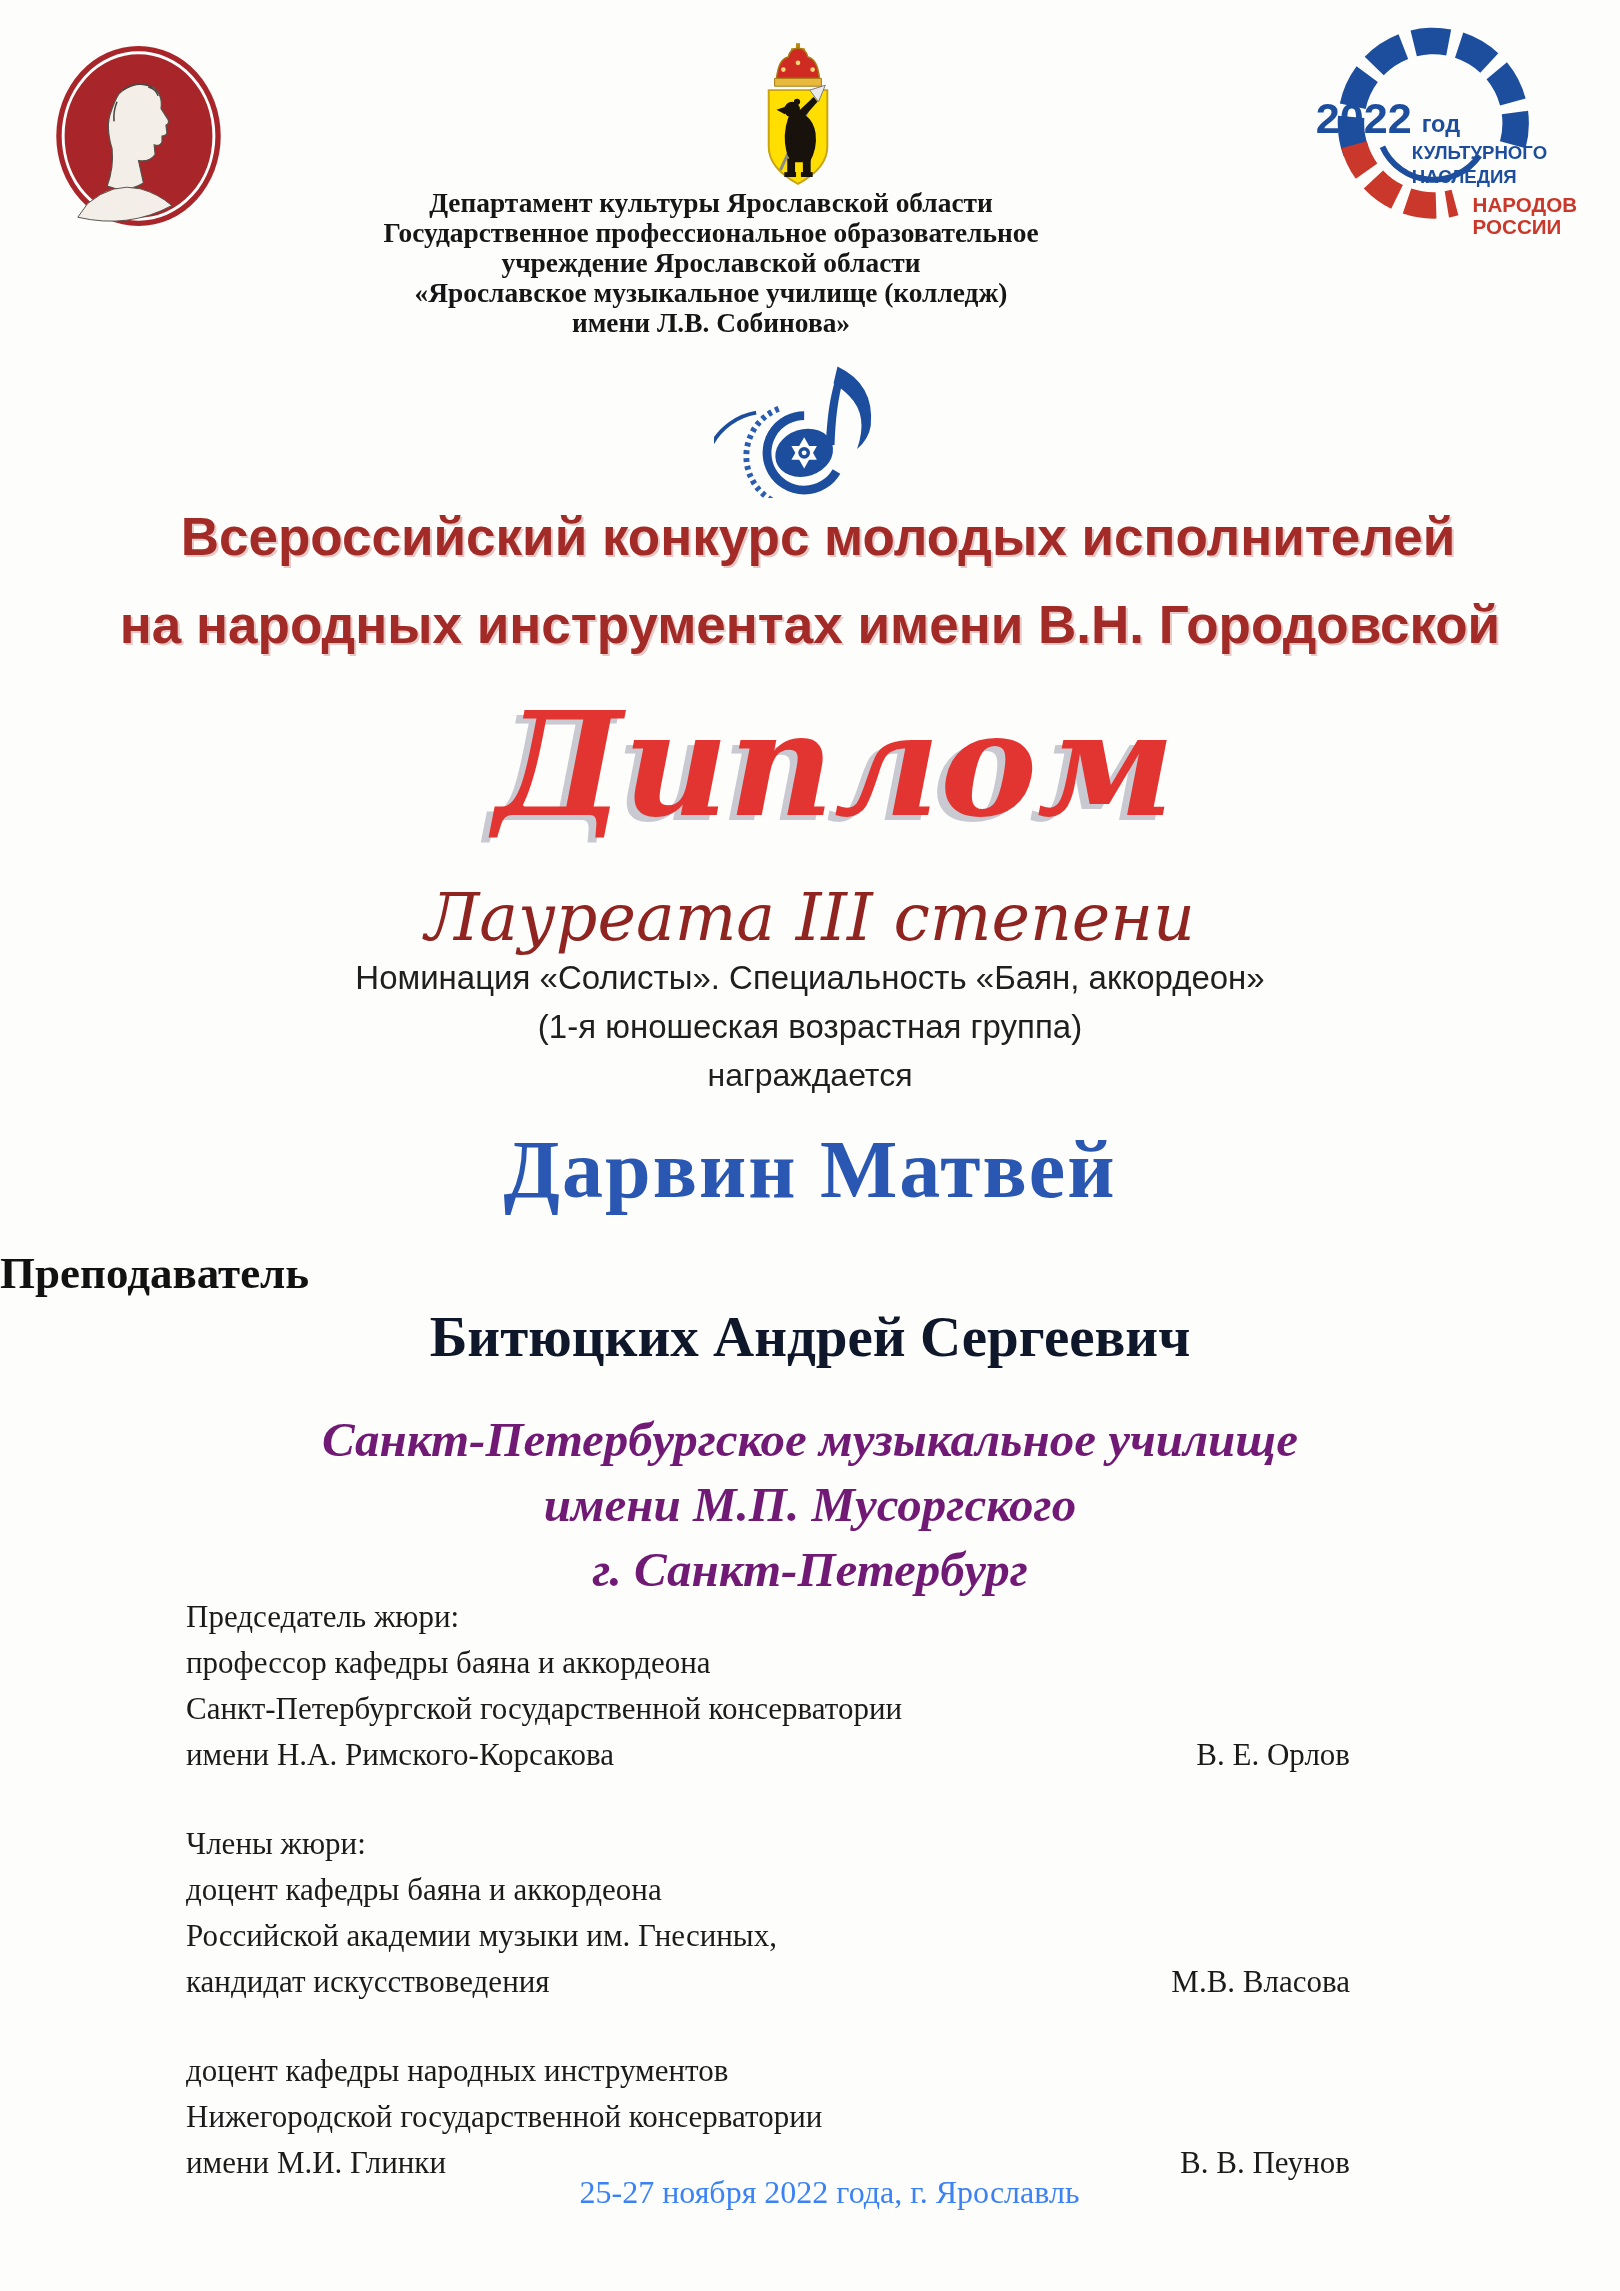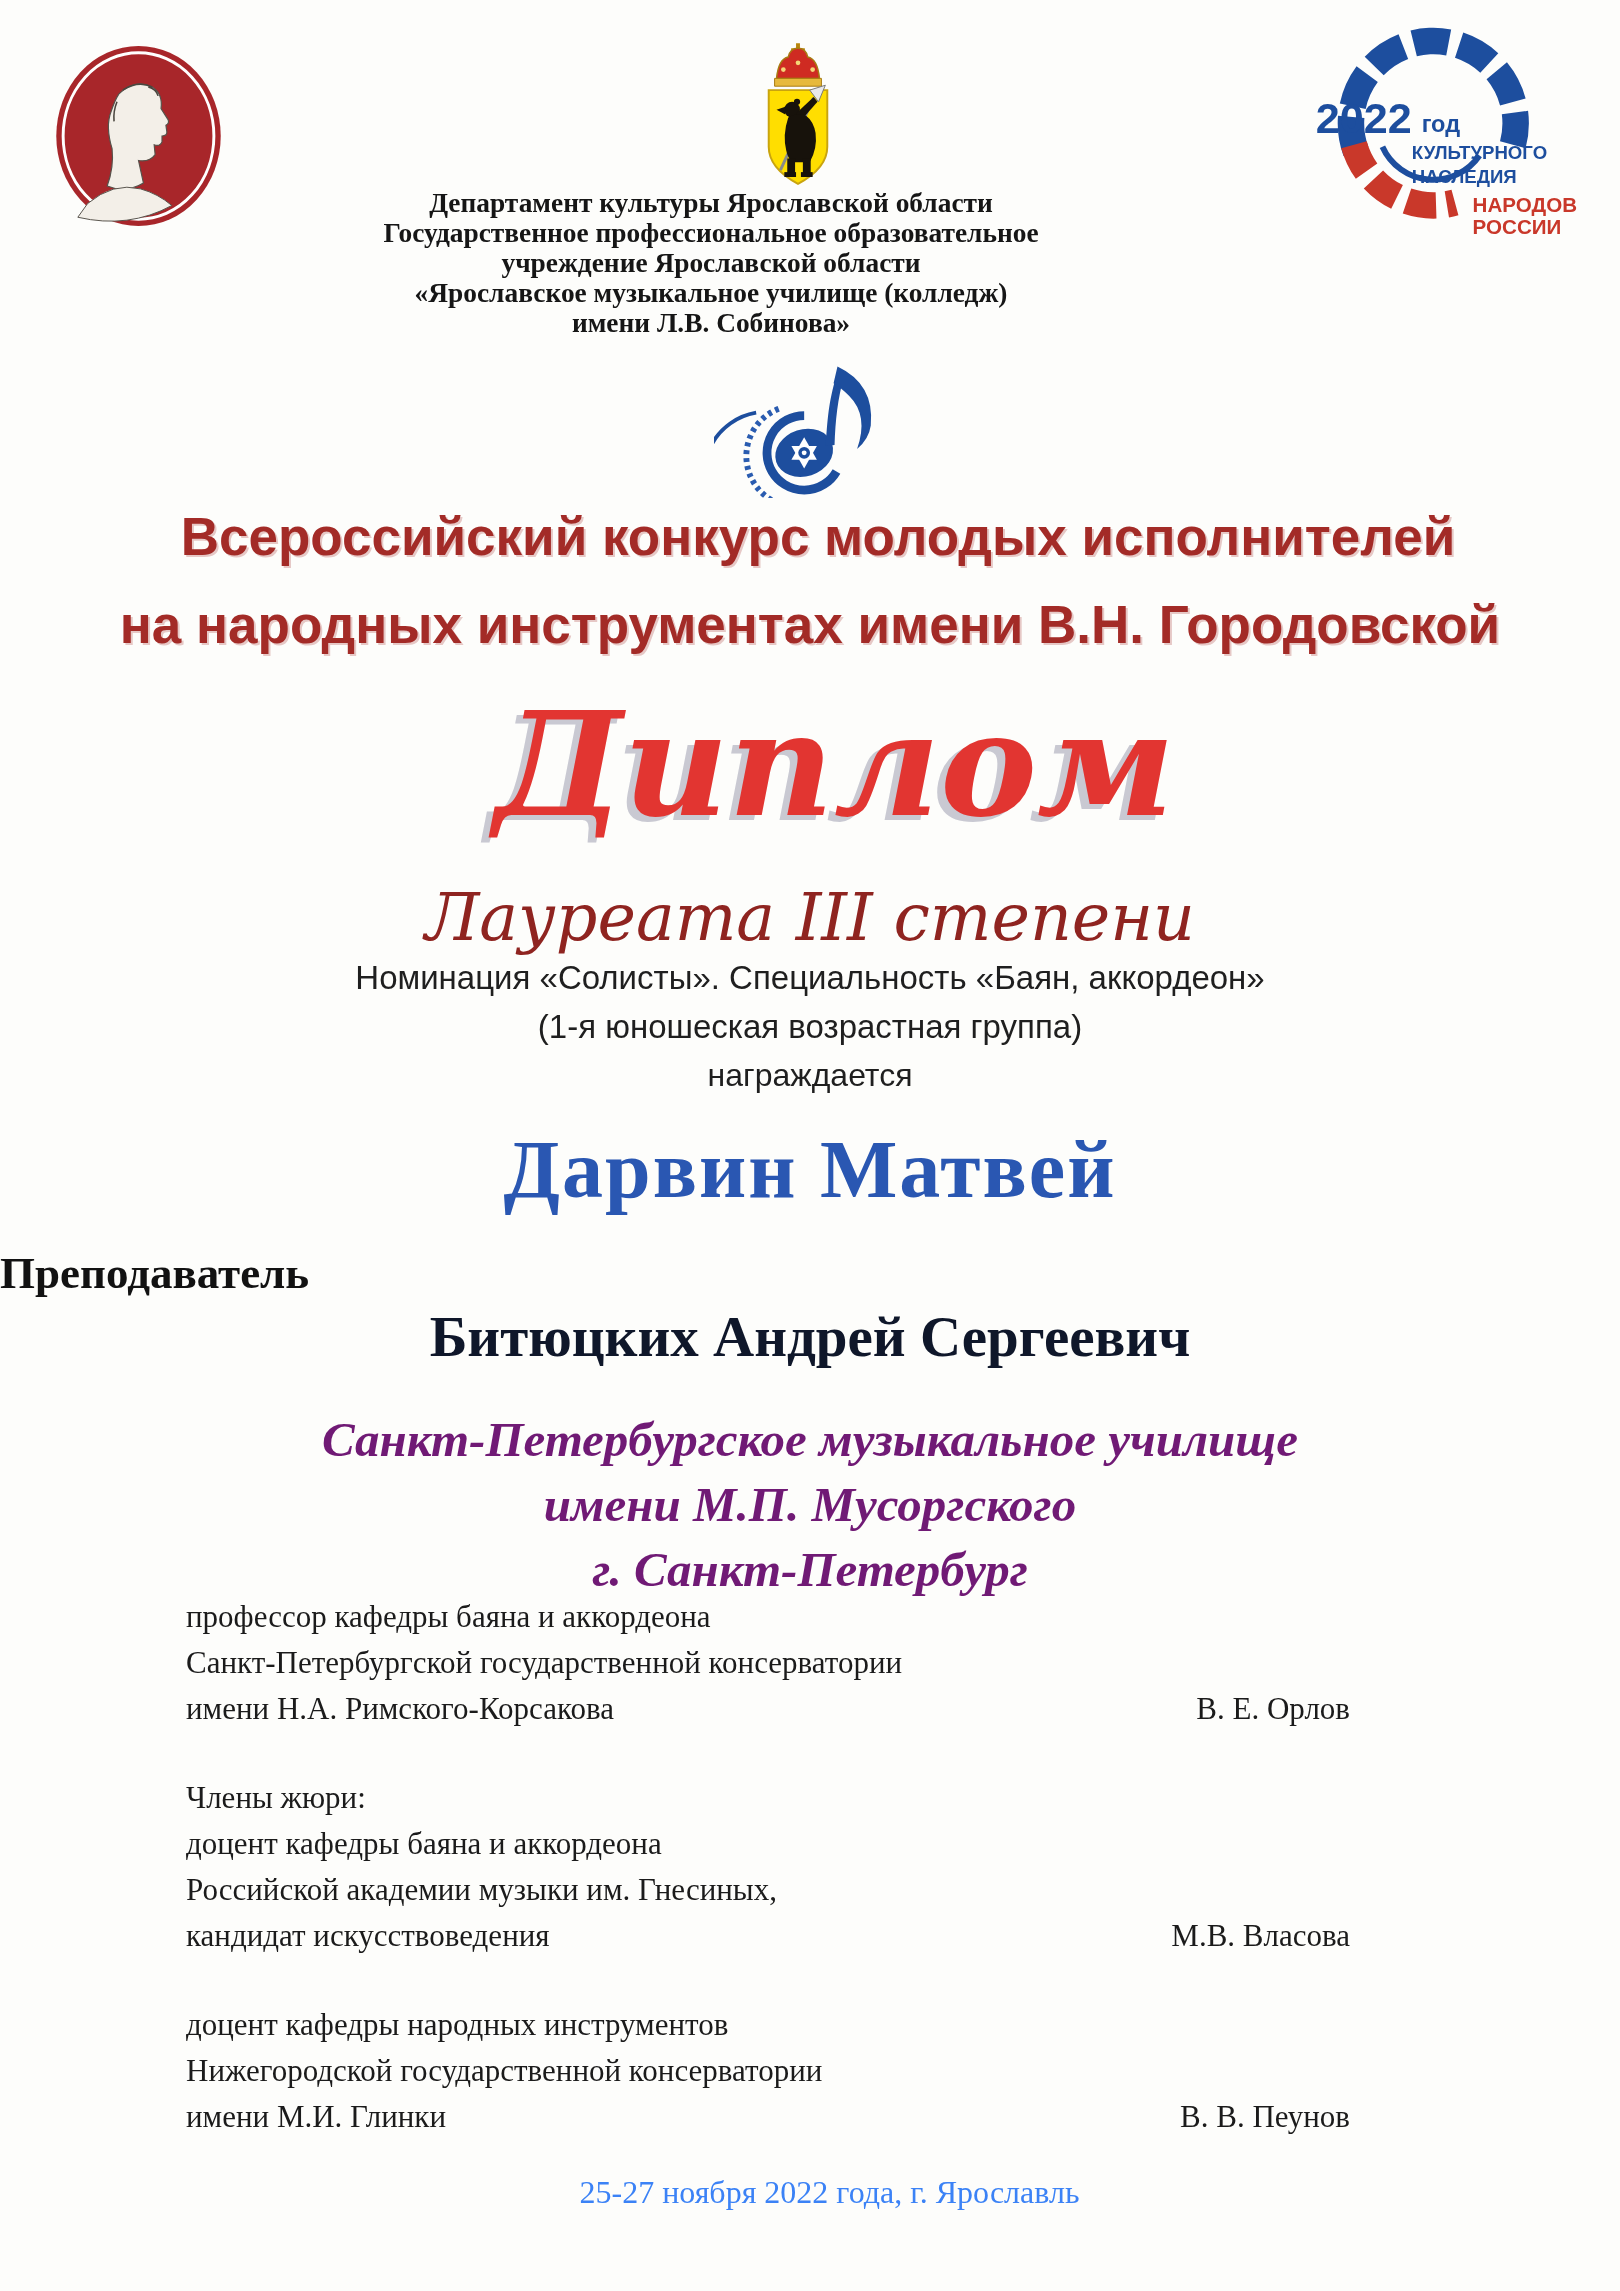--- a/index.html
+++ b/index.html
@@ -181,20 +181,21 @@
 
   <div class="abs school">
     <div>Санкт-Петербургское музыкальное училище</div>
     <div>имени М.П. Мусоргского</div>
     <div>г. Санкт-Петербург</div>
   </div>
 
   <div class="abs jury">
 
     <div class="jury-block">
+      <div>Председатель жюри:</div>
       <div>профессор кафедры баяна и аккордеона</div>
       <div>Санкт-Петербургской государственной консерватории</div>
       <div class="sig-row">
         <span>имени Н.А. Римского-Корсакова</span>
         <span class="sig">В. Е. Орлов</span>
       </div>
     </div>
 
     <div class="jury-block">
       <div>Члены жюри:</div>

